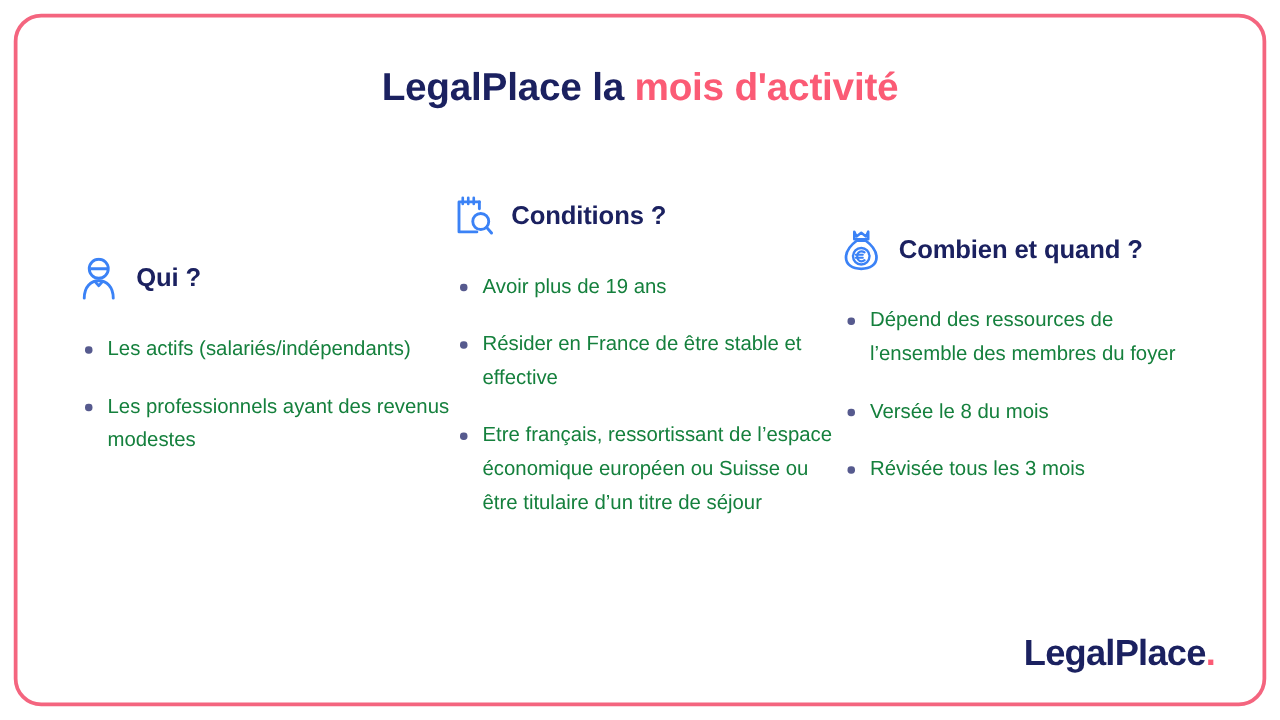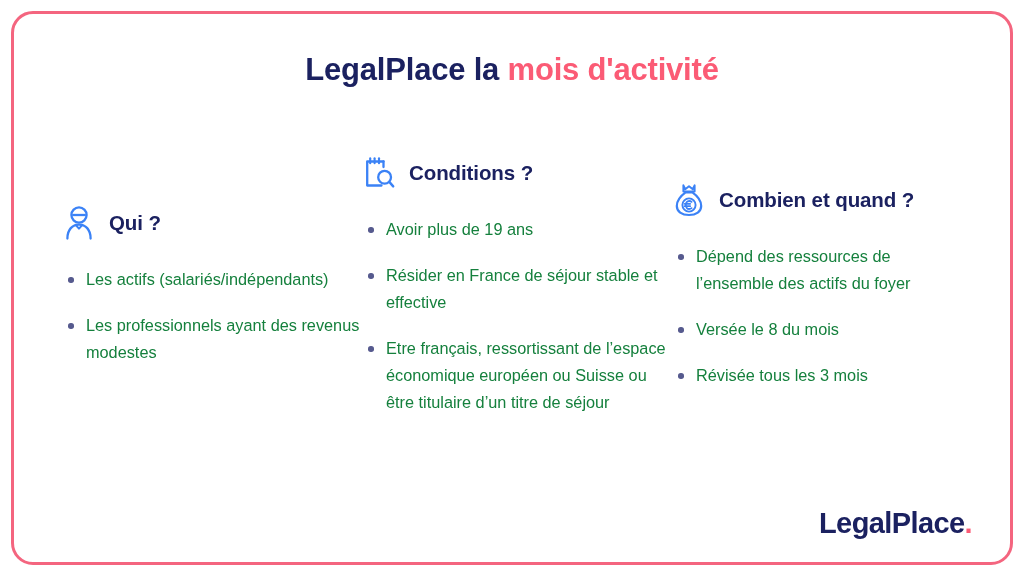--- a/index.html
+++ b/index.html
@@ -148,41 +148,41 @@
           <line x1="11.6" y1="2.2" x2="11.6" y2="7.2" stroke="#3B82F6" stroke-width="2.1" stroke-linecap="round"></line>
           <line x1="16" y1="2.2" x2="16" y2="7.2" stroke="#3B82F6" stroke-width="2.1" stroke-linecap="round"></line>
           <circle cx="21.6" cy="21.2" r="6.4" stroke="#3B82F6" stroke-width="2.3"></circle>
           <line x1="26.3" y1="25.9" x2="30.2" y2="30.4" stroke="#3B82F6" stroke-width="2.4" stroke-linecap="round"></line>
         </svg>
       </span>
       <span class="col-title">Conditions ?</span>
     </div>
     <ul class="bullets">
       <li>Avoir plus de 19 ans</li>
-      <li>Résider en France de séjour stable et effective</li>
+      <li>Résider en France de être stable et effective</li>
       <li>Etre français, ressortissant de l’espace économique européen ou Suisse ou être titulaire d’un titre de séjour</li>
     </ul>
   </div>
 
   <div class="col c3">
     <div class="col-head">
       <span class="col-icon">
         <svg width="30" height="34" viewBox="0 0 30 34" fill="none" xmlns="http://www.w3.org/2000/svg">
           <path d="M9.4 2.3 L11.2 6.2 L15 3.2 L18.8 6.2 L20.6 2.3 L20.6 8.4 L9.4 8.4 Z" stroke="#3B82F6" stroke-width="2" stroke-linejoin="round"></path>
           <path d="M11.6 9.4 C7.4 12.4 2.8 17.4 2.8 23 C2.8 28.6 7.8 32 15 32 C22.2 32 27.2 28.6 27.2 23 C27.2 17.4 22.6 12.4 18.4 9.4 Z" stroke="#3B82F6" stroke-width="2.2" stroke-linejoin="round"></path>
           <circle cx="15" cy="22" r="6.6" stroke="#3B82F6" stroke-width="1.9"></circle>
           <path d="M17.6 18.9 C16.9 18.3 16 18 15.1 18 C13.2 18 11.8 19.8 11.8 22 C11.8 24.2 13.2 26 15.1 26 C16 26 16.9 25.7 17.6 25.1" stroke="#3B82F6" stroke-width="1.8" stroke-linecap="round"></path>
           <line x1="10.6" y1="20.8" x2="16.2" y2="20.8" stroke="#3B82F6" stroke-width="1.7" stroke-linecap="round"></line>
           <line x1="10.6" y1="23.2" x2="16.2" y2="23.2" stroke="#3B82F6" stroke-width="1.7" stroke-linecap="round"></line>
         </svg>
       </span>
       <span class="col-title">Combien et quand ?</span>
     </div>
     <ul class="bullets">
-      <li>Dépend des ressources de l’ensemble des actifs du foyer</li>
+      <li>Dépend des ressources de l’ensemble des membres du foyer</li>
       <li>Versée le 8 du mois</li>
       <li>Révisée tous les 3 mois</li>
     </ul>
   </div>
 
 </div>
 
 <div class="logo">
   <span>LegalPlace</span><span class="dot">.</span>
 </div>

